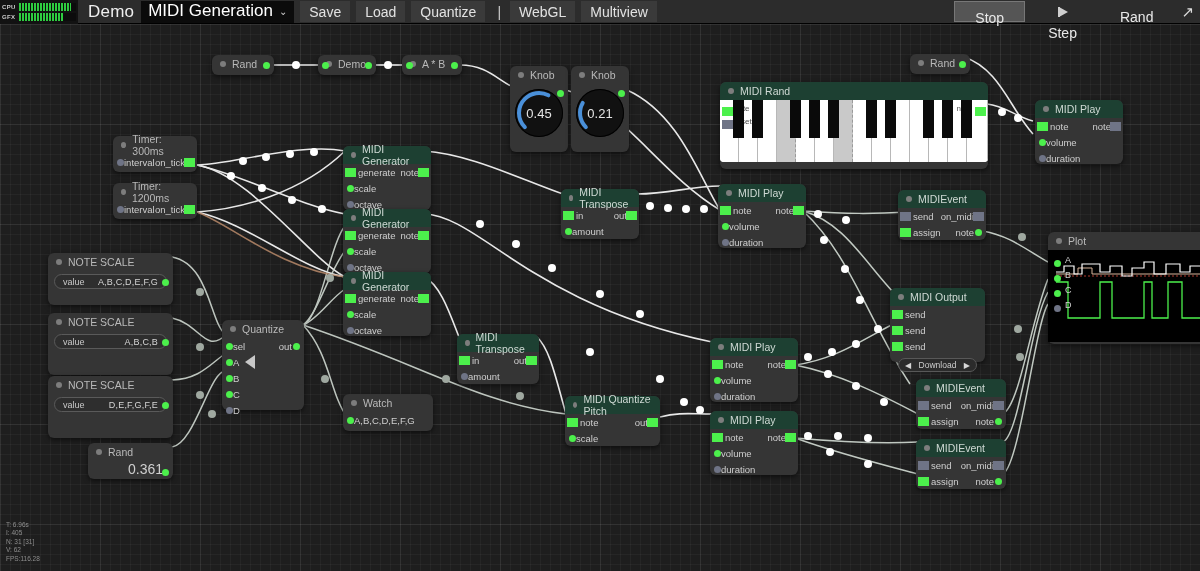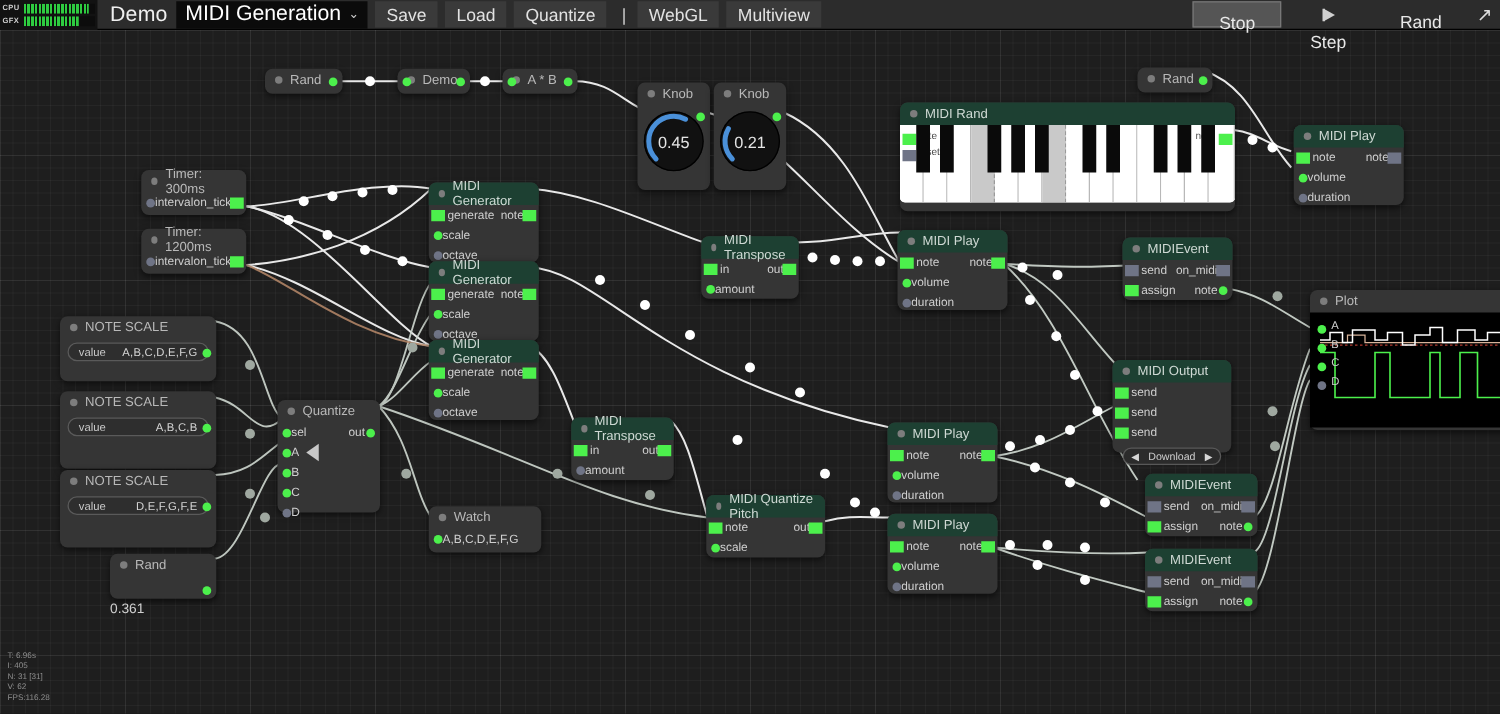--- a/index.html
+++ b/index.html
@@ -88,21 +88,21 @@
   .psq.l{ left:2px; } .psq.r{ right:2px; }
   .psq.on{ background:#4cf04c; } .psq.off{ background:#6f7486; }
 
   .valbox{
     margin:3px 6px; height:15px; border:1px solid #5a5a5a; border-radius:8px;
     display:flex; align-items:center; padding:0 8px; font-size:9px; color:#d6d6d6;
     background:#2e2e2e;
   }
   .valbox .vk{ color:#c9c9c9; } .valbox .vv{ margin-left:auto; letter-spacing:.2px;}
 
-  .bigval{ font-size:11px; color:#cfcfcf; padding:0 10px 4px 0;margin-top:20px; }
+  .bigval{ font-size:14px; color:#cfcfcf; text-align:right; padding:0 10px 4px 0; }
 
   
   .knobwrap{ display:flex; justify-content:center; padding:5px 0 9px 0; }
   .knob{ width:48px; height:48px; border-radius:50%; background:#111;
      position:relative; display:flex; align-items:center; justify-content:center;
      box-shadow:inset 0 0 0 1px #000; }
   .knob .kt{ font-size:13px; color:#e4e4e4; z-index:2; }
   .knob svg{ position:absolute; left:0; top:0; }
 
   
@@ -533,21 +533,21 @@
   <div class="row">
     <span class="pin l on" style="top:5px;"></span>
     <span class="lab">scale</span>
   </div>
   <div class="row">
     <span class="pin l off" style="top:5px;"></span>
     <span class="lab">octave</span>
   </div>
 </div>
 
-<div class="node" style="left:343px;top:381px;width:90px;height:37px;">
+<div class="node" style="left:343px;top:370px;width:90px;height:37px;">
   <div class="title">
         <span class="tdot"></span>
         <span>Watch</span>
       </div>
   <div class="row">
     <span class="pin l on" style="top:5px;"></span>
     <span class="lab">A,B,C,D,E,F,G</span>
   </div>
 </div>
 

